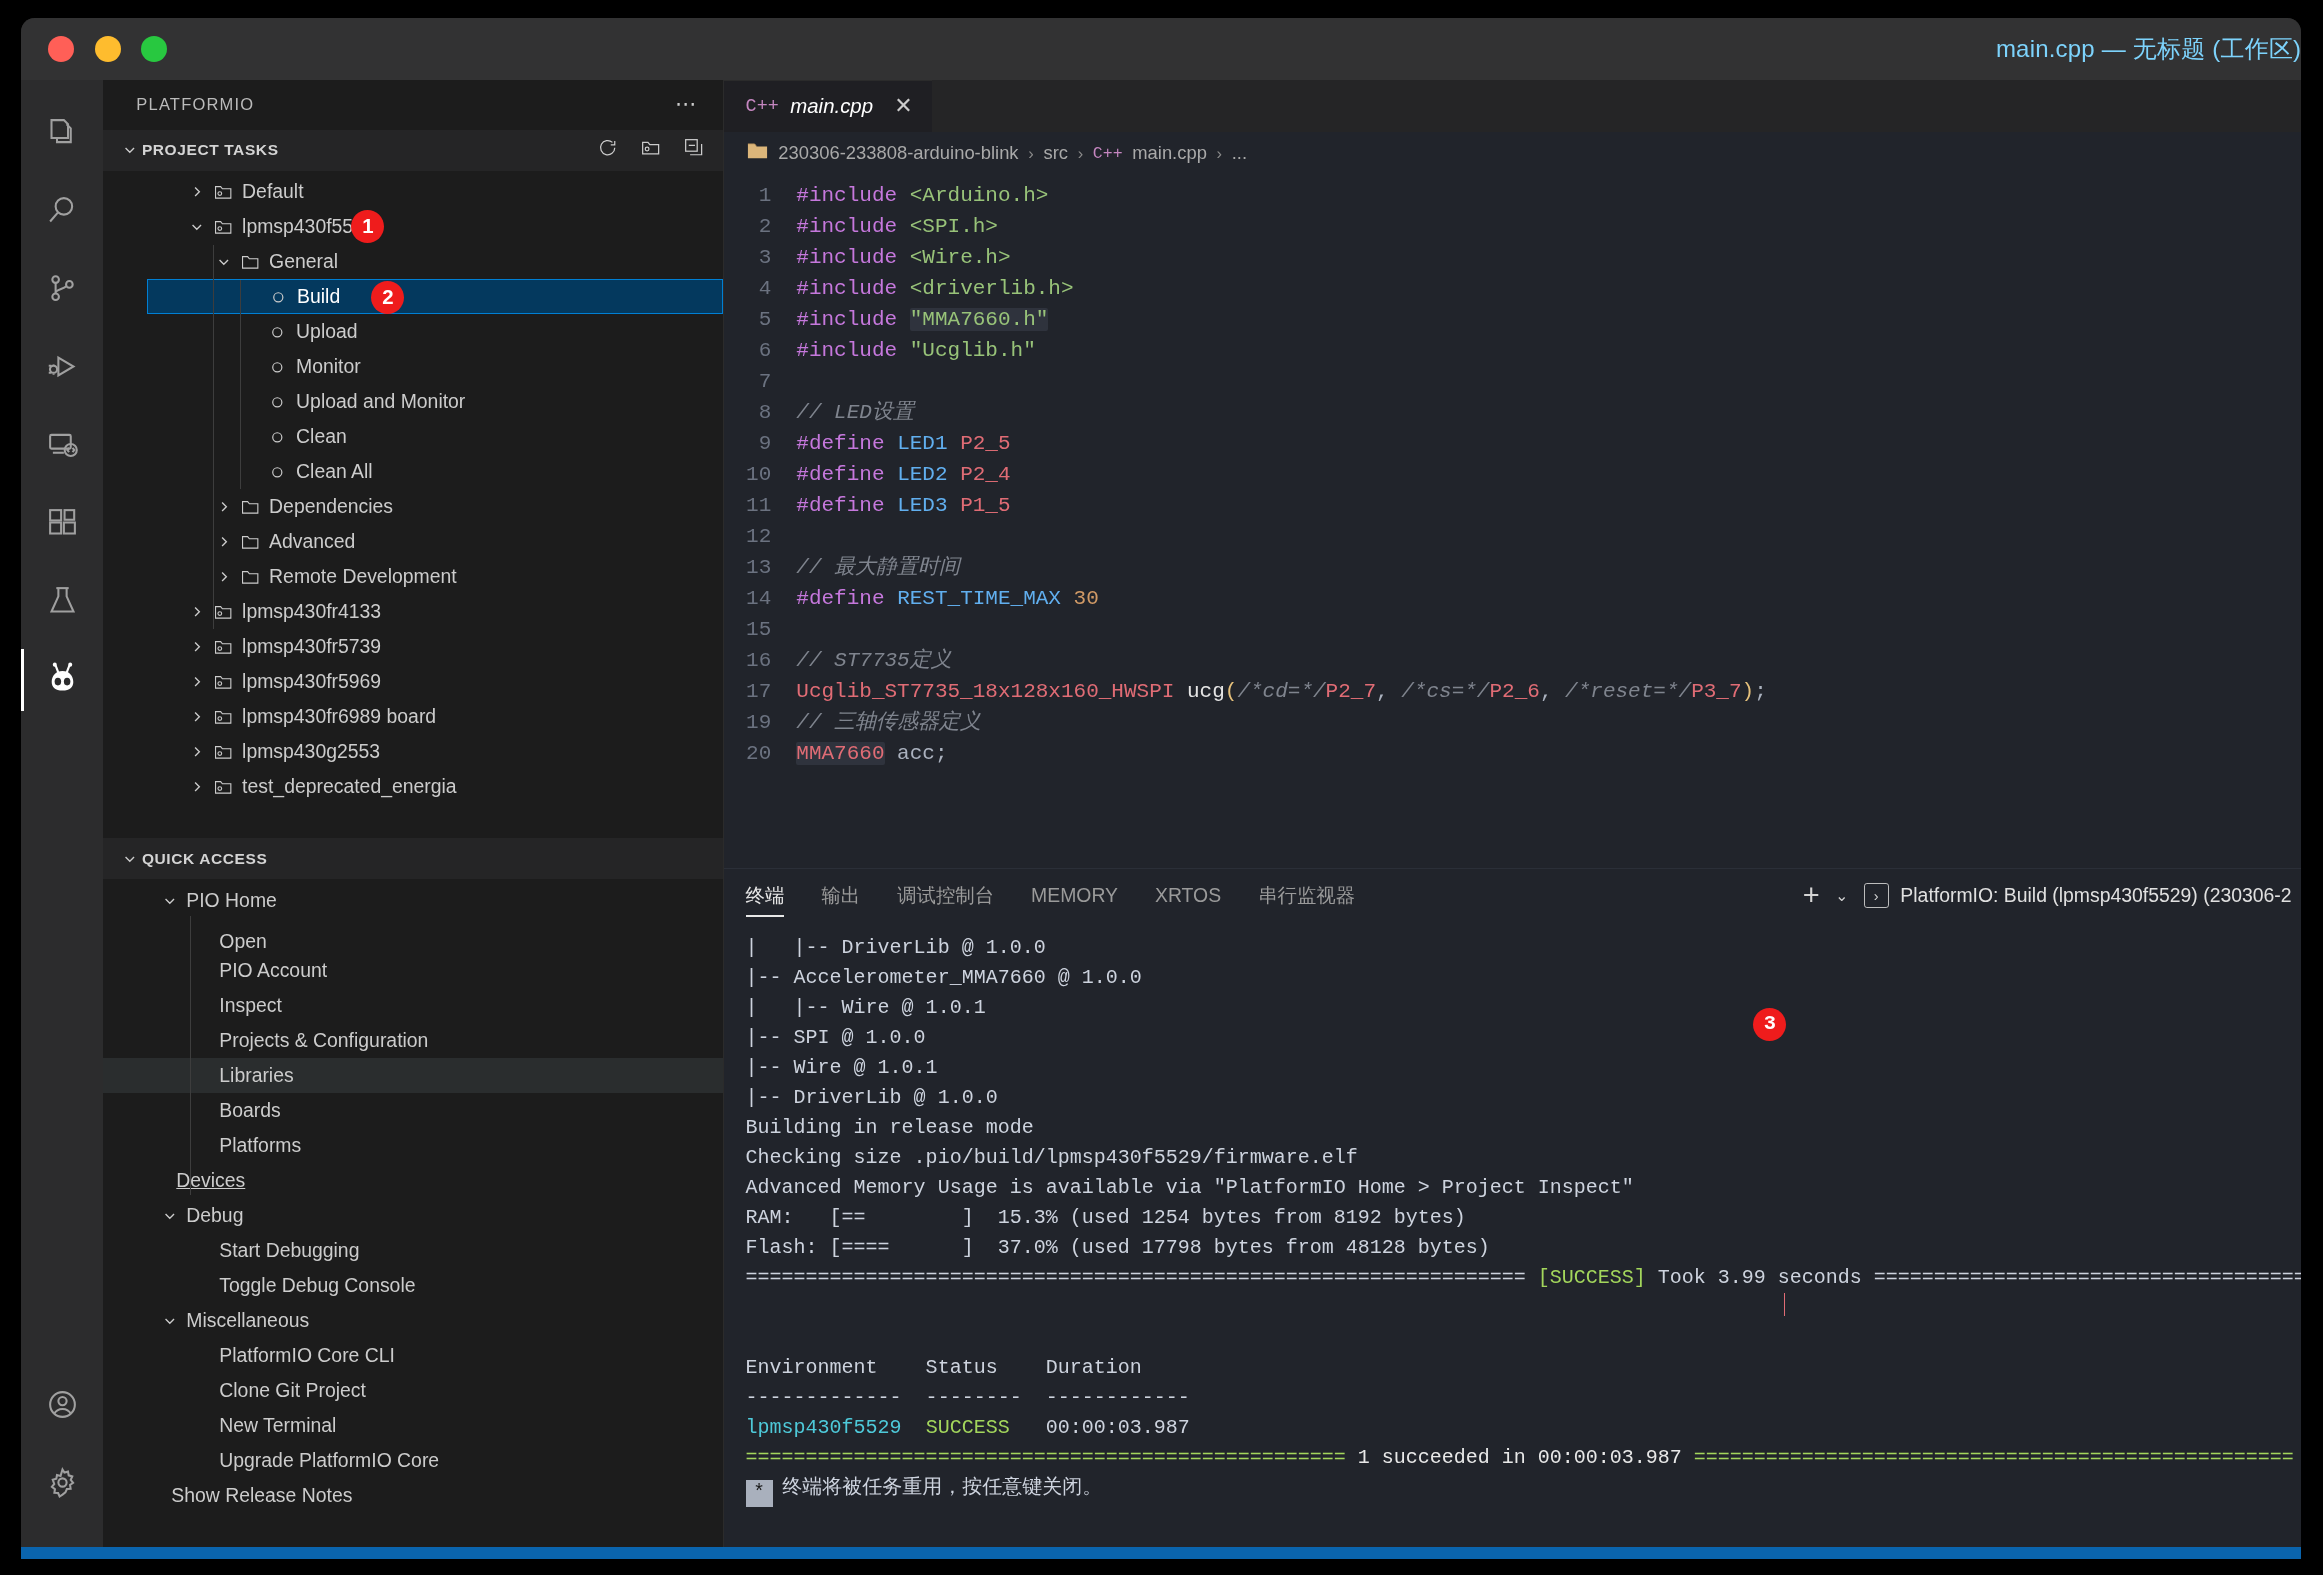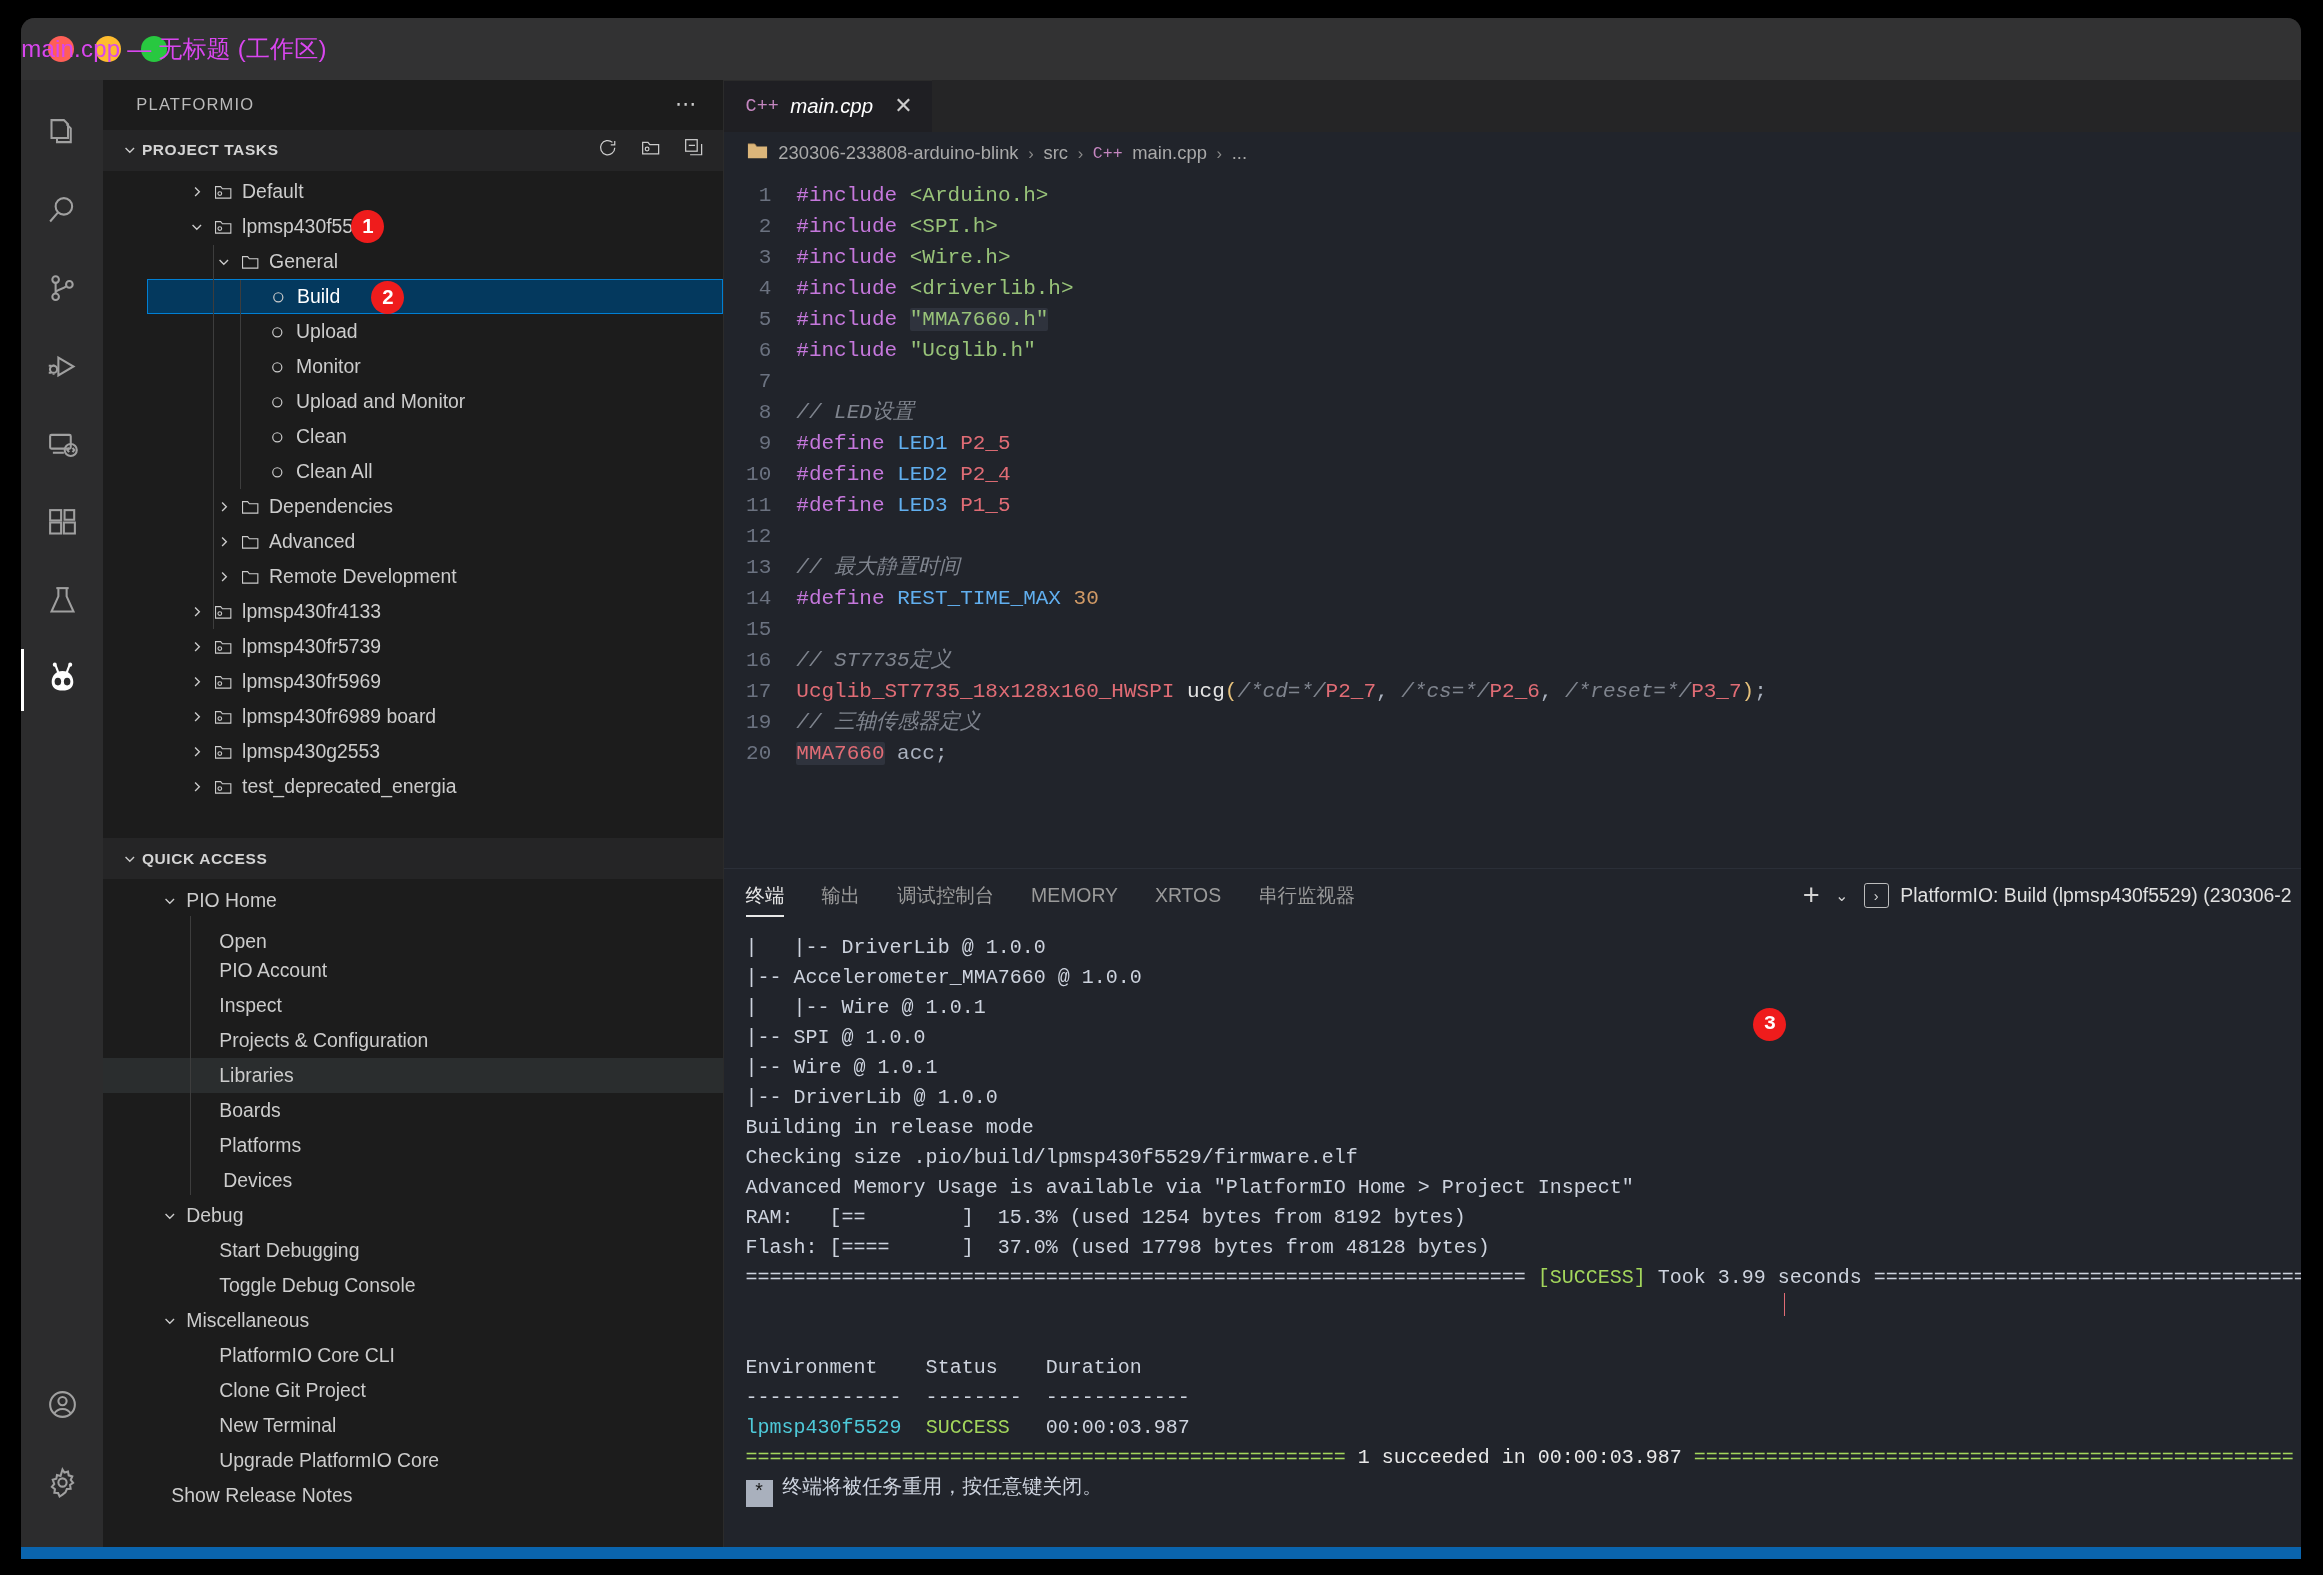--- a/index.html
+++ b/index.html
@@ -24,22 +24,22 @@
     background: #323233;
     display: flex; align-items: center;
     position: relative;
   }
   .traffic { display: flex; gap: 20.4px; margin-left: 27px; }
   .dot { width: 26px; height: 26px; border-radius: 50%; }
   .dot.red { background: #ff5f57; }
   .dot.yellow { background: #febc2e; }
   .dot.green { background: #28c840; }
   .title-text {
-    position: absolute; left: 0; right: 0; text-align: left;
-    font-size: 24px; color: #d946ef; letter-spacing: 0.2px;
+    position: absolute; left: 0; right: 0; text-align: right;
+    font-size: 24px; color: #7dd3fc; letter-spacing: 0.2px;
   }
   
   .body { flex: 1 1 auto; display: flex; min-height: 0; }
   
   .activitybar {
     width: 82px; flex: 0 0 82px;
     background: #2c2c2d;
     display: flex; flex-direction: column; align-items: center;
     padding-top: 15.5px;
   }
@@ -624,21 +624,21 @@
           </div>
           <div class="row qrow indent-2 hovered" style="padding-left: 116px;">
             <span>Libraries</span>
           </div>
           <div class="row qrow indent-2" style="padding-left: 116px;">
             <span>Boards</span>
           </div>
           <div class="row qrow indent-2" style="padding-left: 116px;">
             <span>Platforms</span>
           </div>
-          <div class="row qrow indent-2" style="padding-left: 120px;">
+          <div class="row qrow indent-2" style="padding-left: 73px; text-decoration: underline;">
             <span>Devices</span>
           </div>
           <div class="row qrow indent-1" style="padding-left: 83px;">
             <span class="chev" style="position: absolute; left: 54px;">
               <svg width="13.6" height="13.6" viewBox="0 0 16 16" fill="none" stroke="#cccccc" stroke-width="1.6">
                 <path d="M3 6l5 5 5-5"></path>
               </svg>
             </span>
             <span>Debug</span>
           </div>

